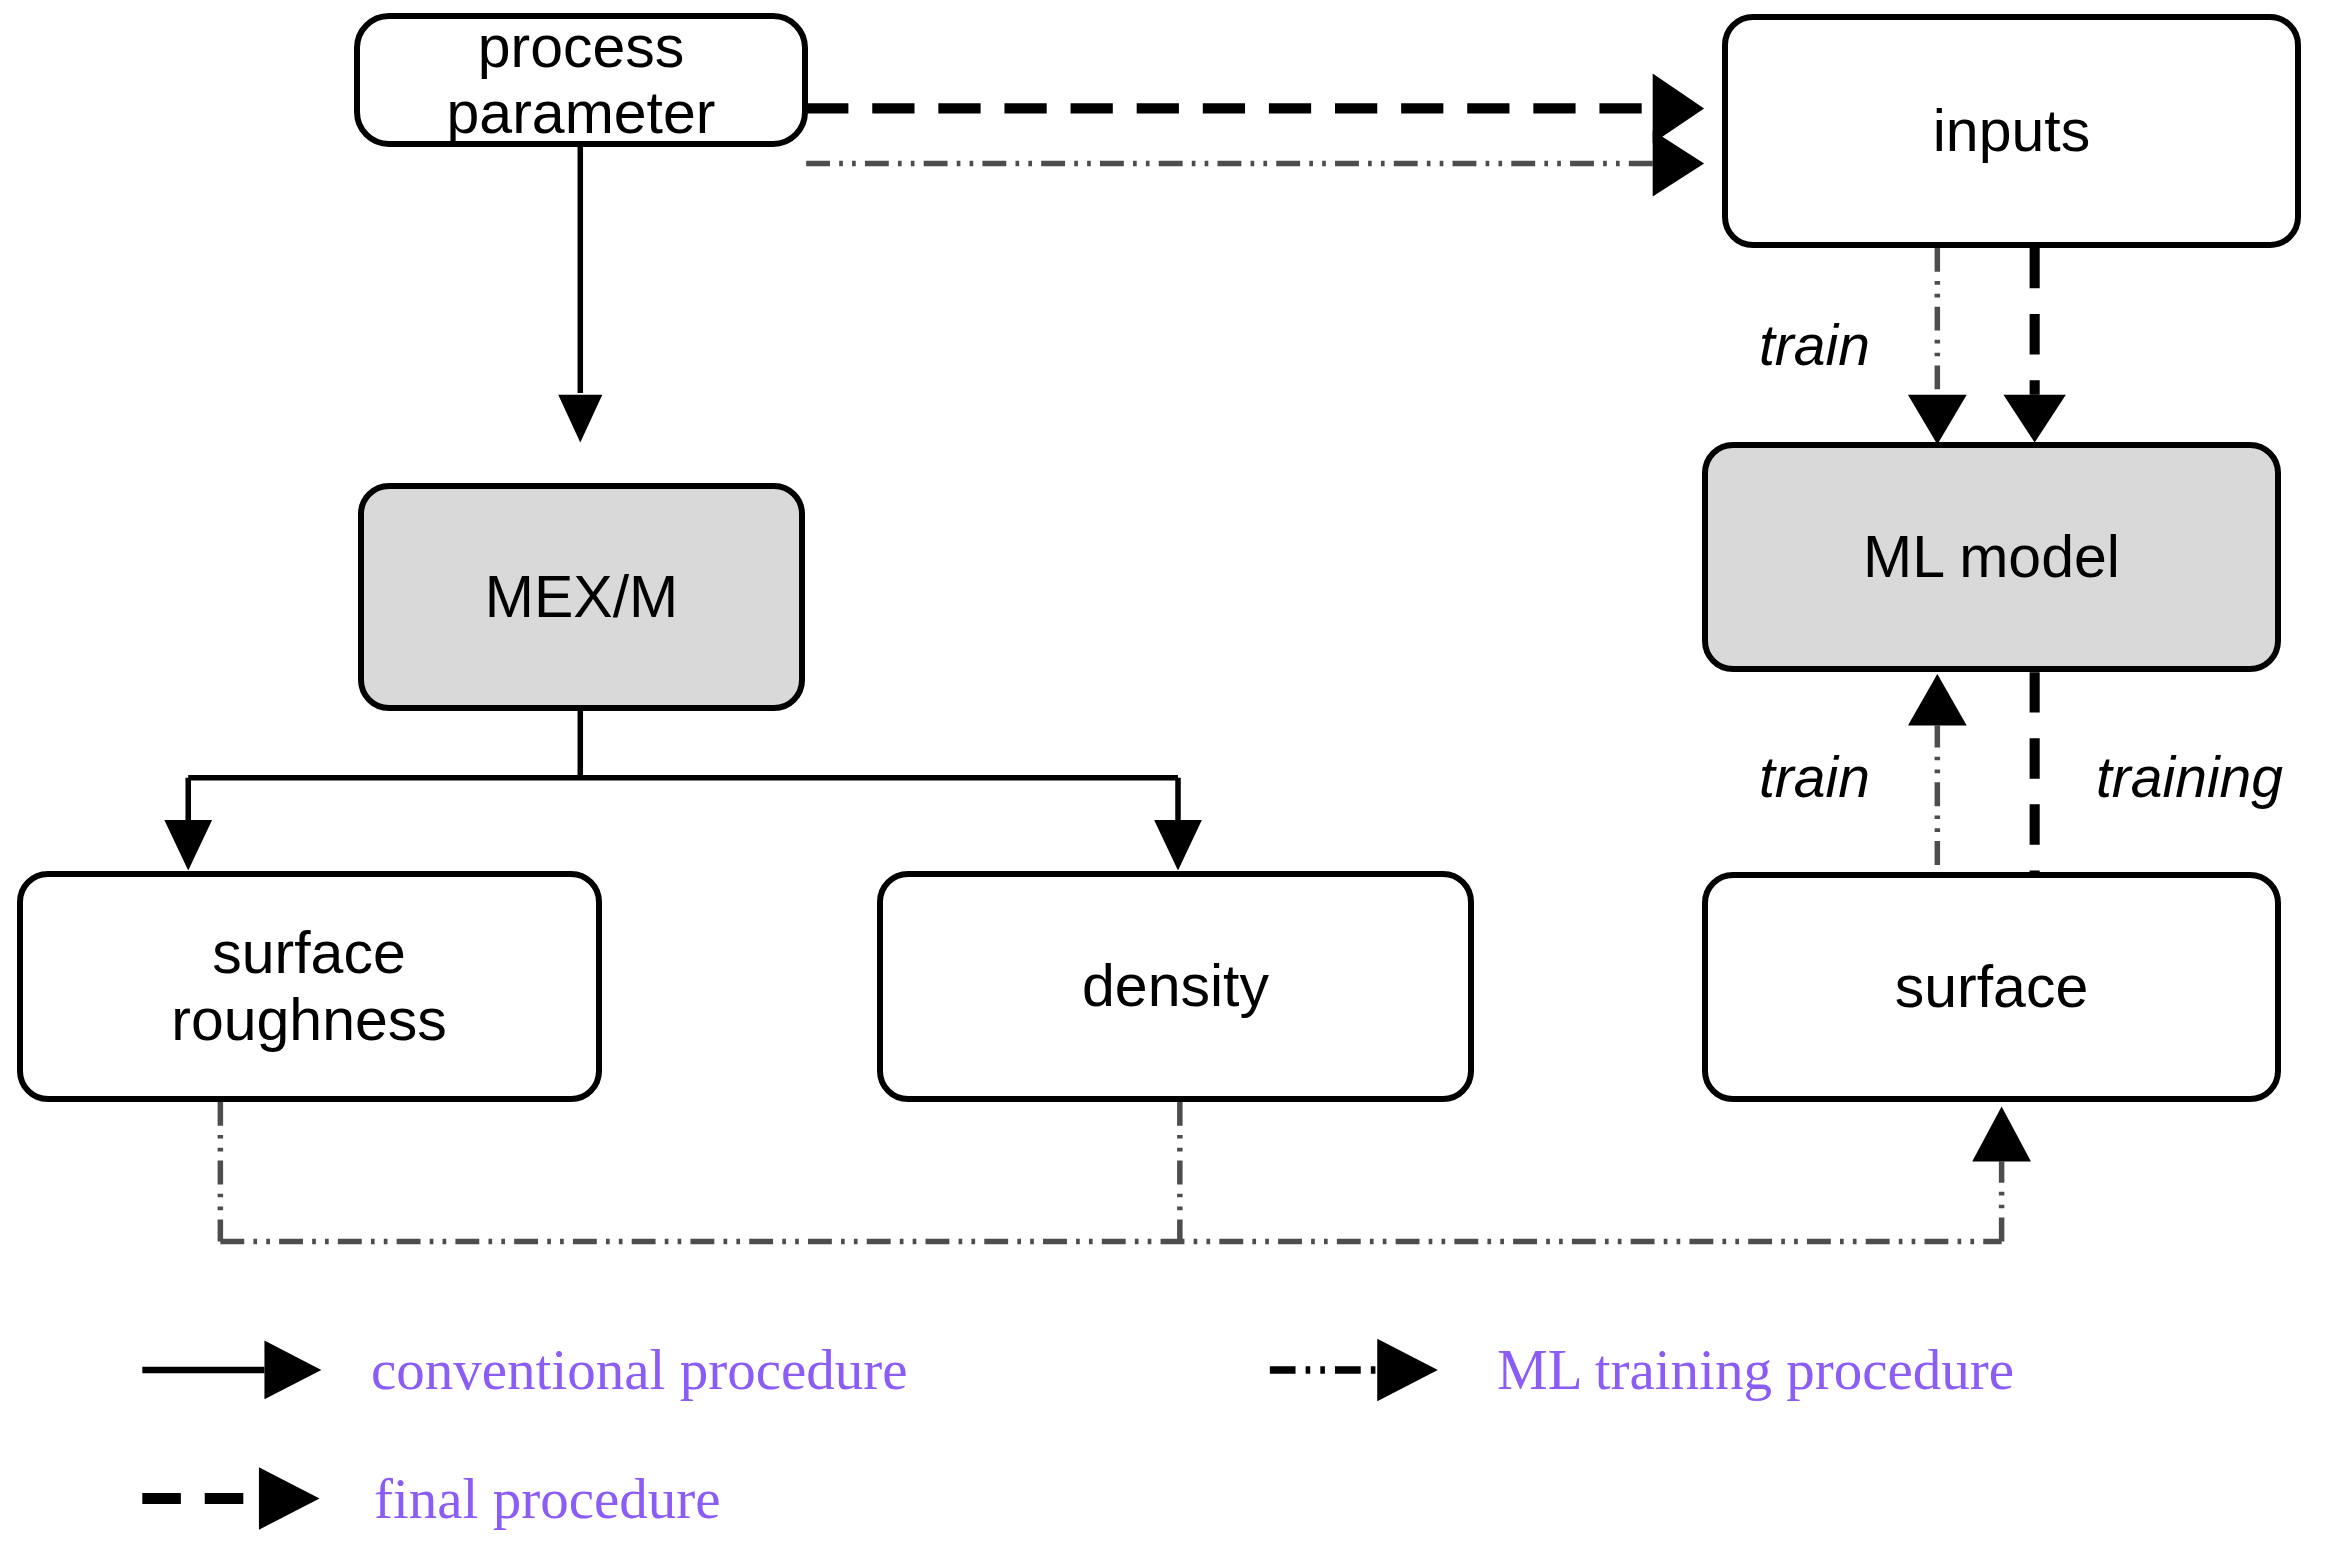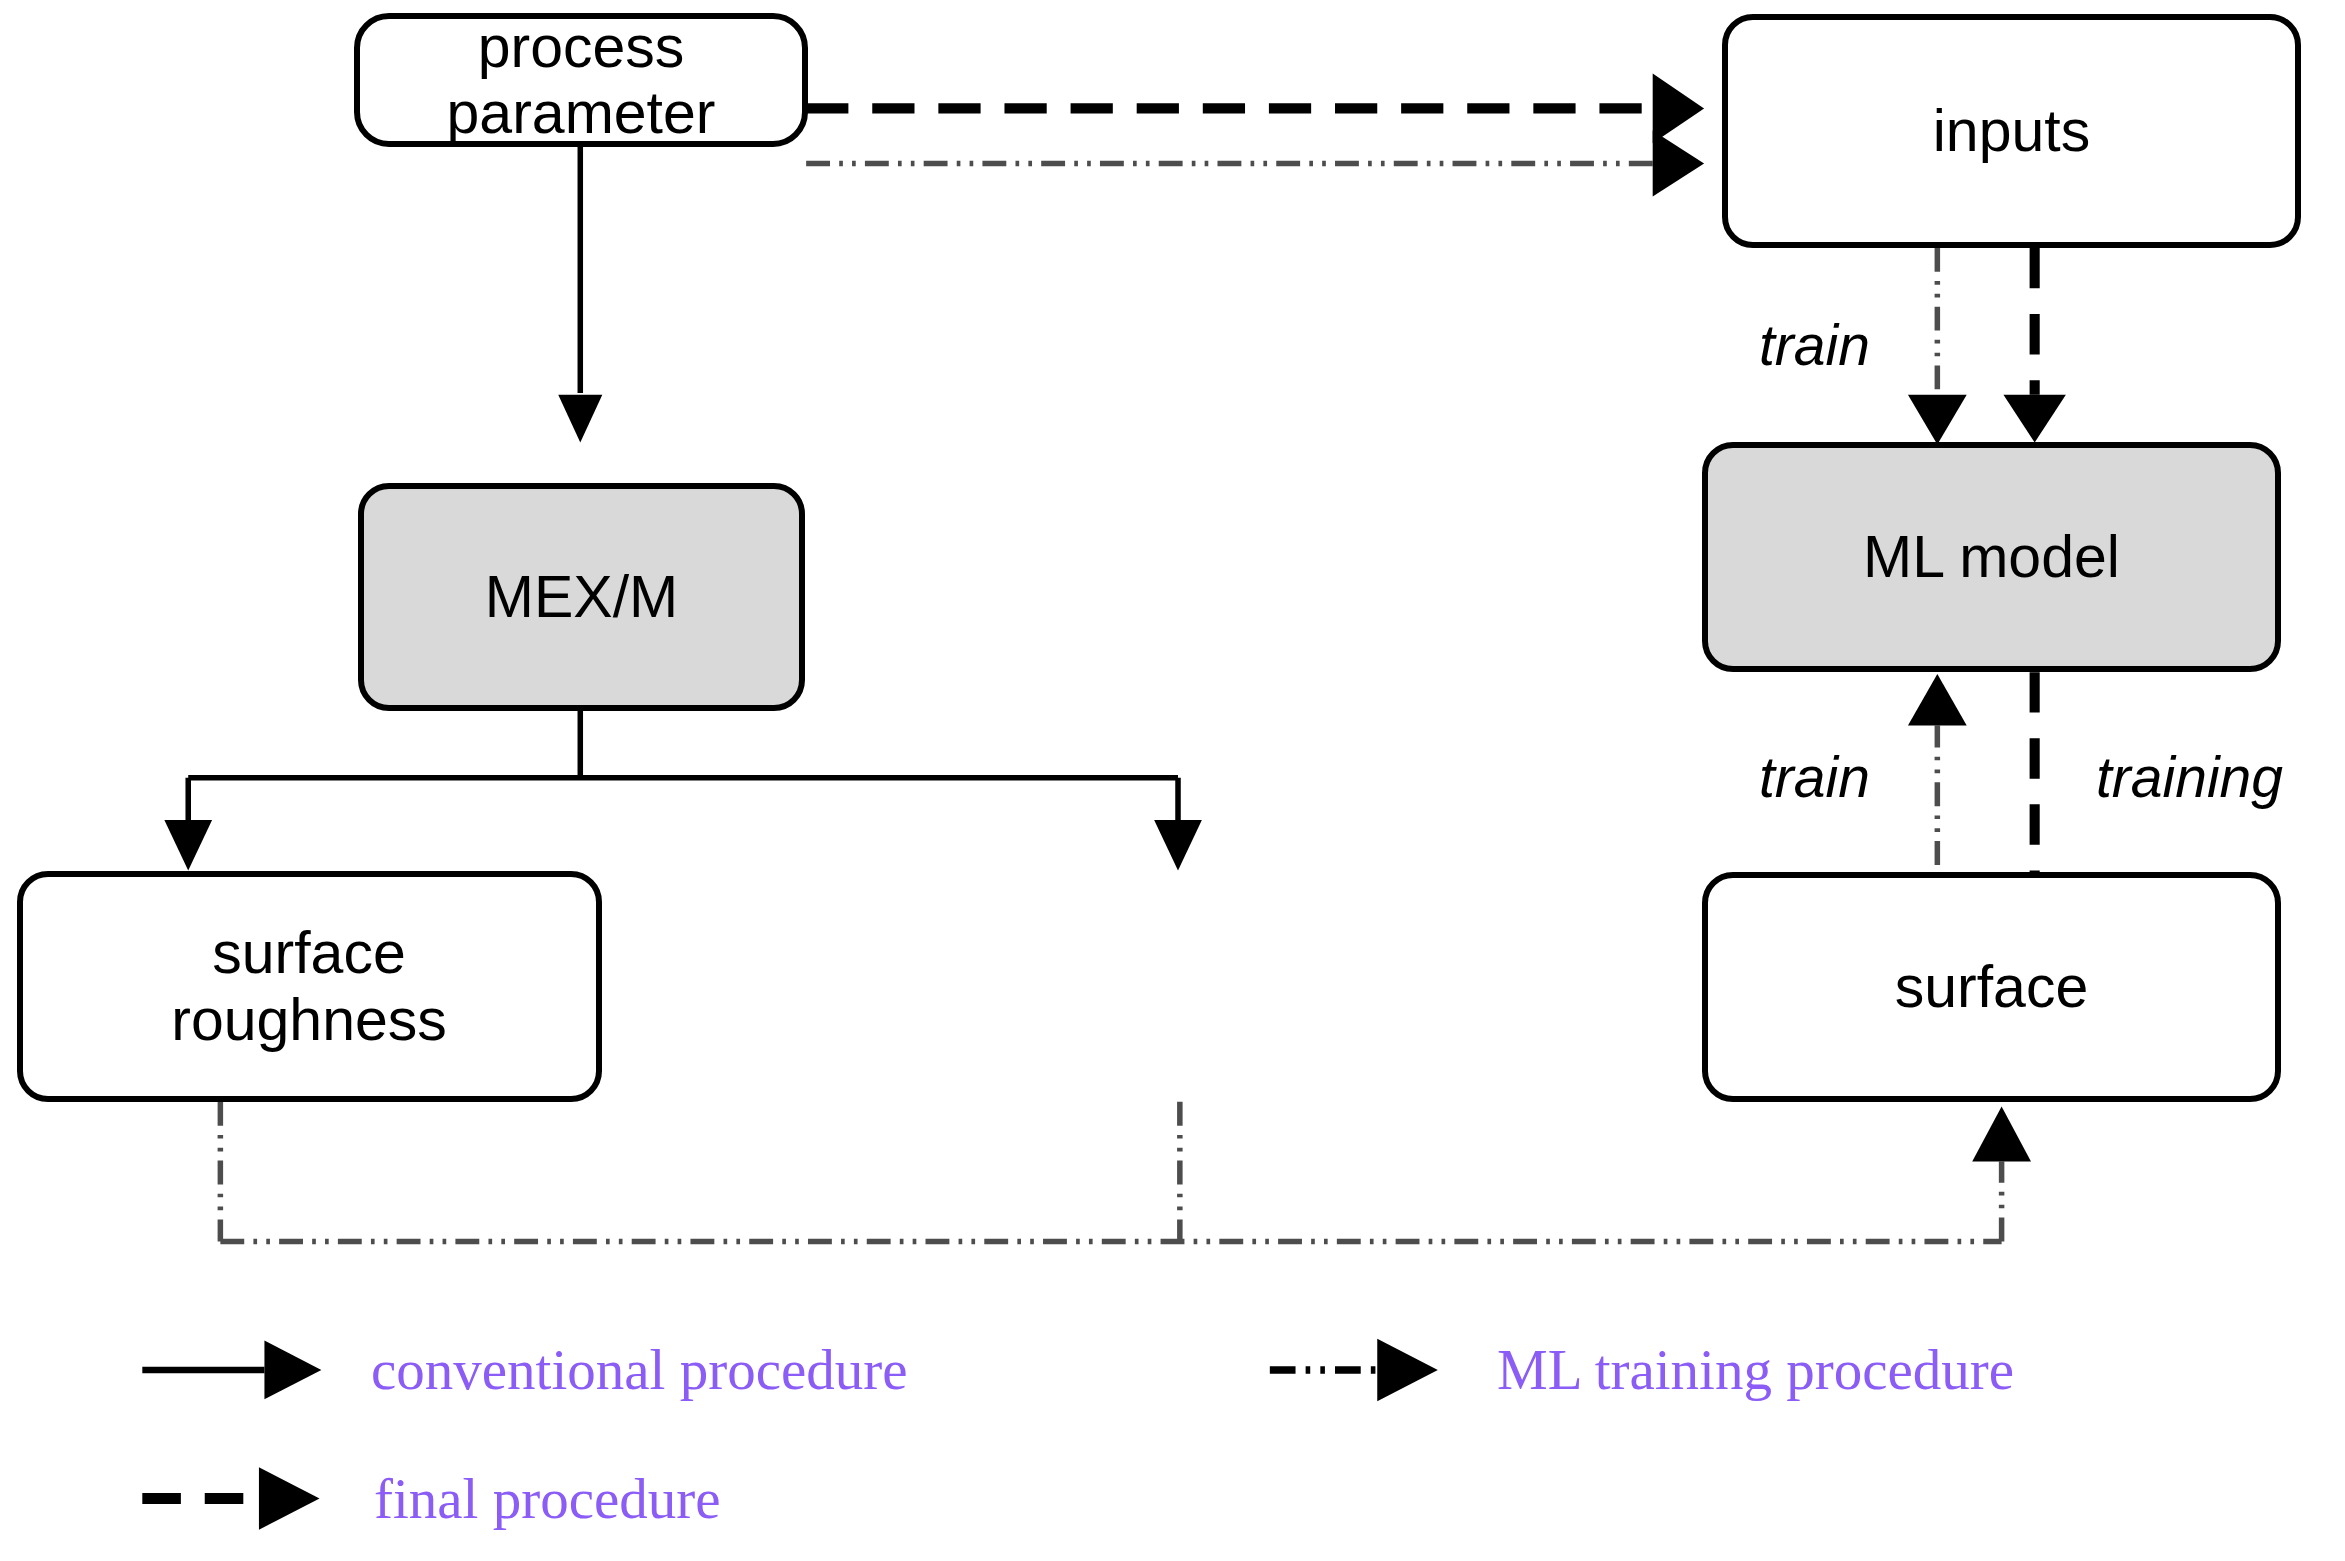--- a/index.html
+++ b/index.html
@@ -141,20 +141,21 @@
   </svg>
 
   <div class="node-box" style="left:354px; top:13px; width:454px; height:134px; border-radius:35px;">process
 parameter</div>
 
   <div class="node-box shaded" style="left:358px; top:443px; width:447px; height:228px;margin-top:40px;">MEX/M</div>
 
   <div class="node-box" style="left:16.5px; top:871px; width:585px; height:231px;">surface
 roughness</div>
 
+  <div class="node-box" style="left:877px; top:871px; width:597px; height:231px;">density</div>
 
   <div class="node-box" style="left:1702px; top:13.8px; width:579px; height:234px;margin-left:20px;">inputs</div>
 
   <div class="node-box shaded" style="left:1702px; top:442px; width:579px; height:230px;">ML model</div>
 
   <div class="node-box" style="left:1702px; top:872px; width:579px; height:230px;">surface</div>
 
   <div class="edge-label" style="left:1759px; top:312px;">train</div>
 
   <div class="edge-label" style="left:1759px; top:744px;">train</div>

